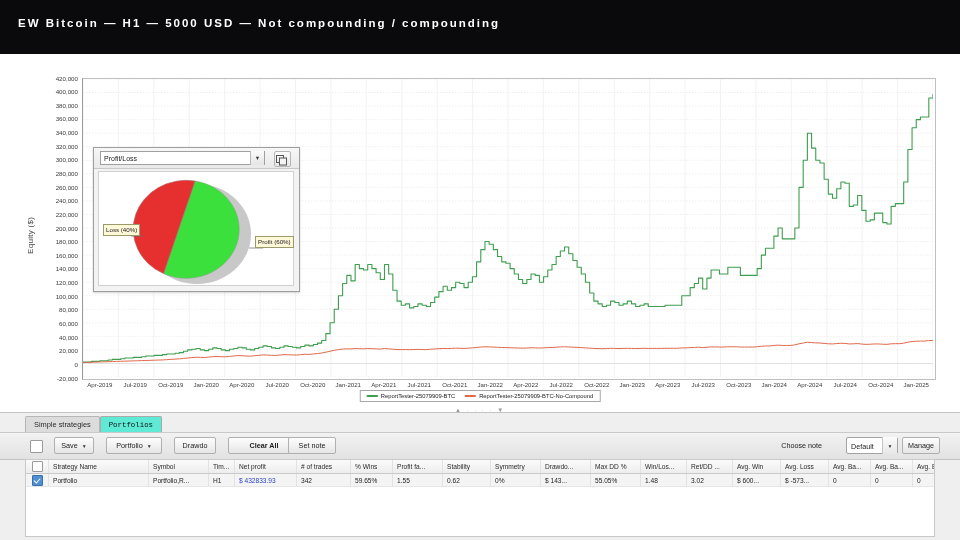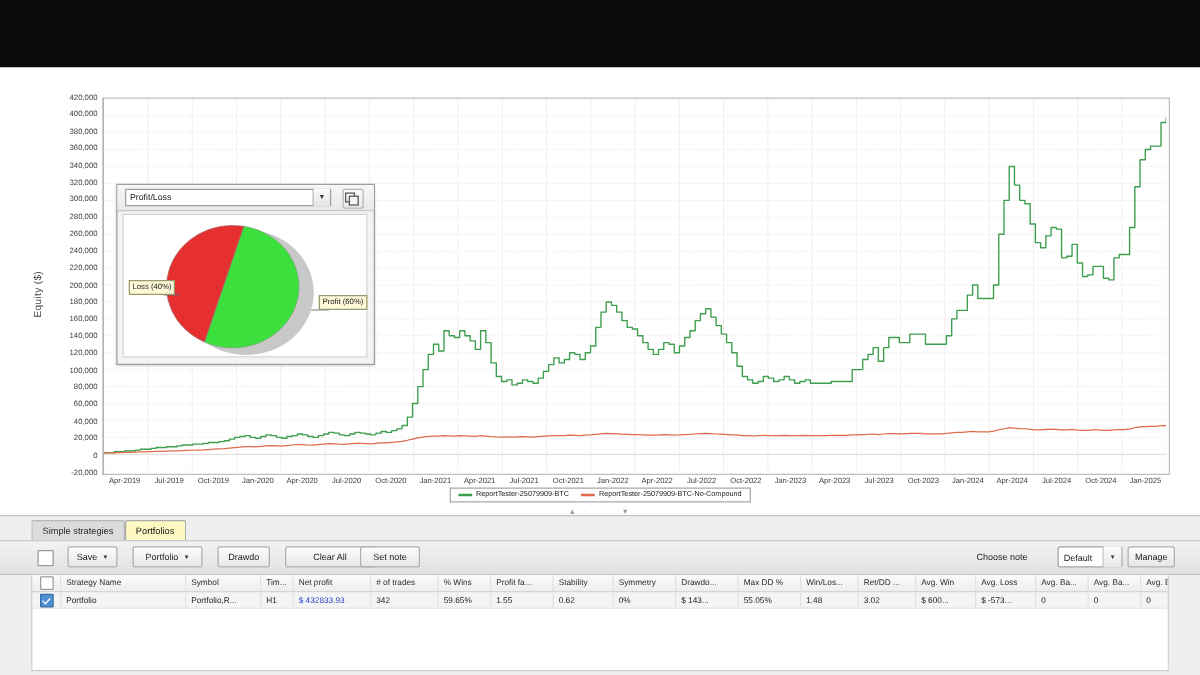--- a/index.html
+++ b/index.html
@@ -120,21 +120,21 @@
     background:#efefef;border-top:1px solid #c4c4c4;
   }
   .tabs{
     position:absolute;left:25px;top:3px;height:16px;display:flex;gap:0;
   }
   .tab{
     font-size:7.4px;color:#2a2a2a;padding:3px 8px 2px 8px;
     background:#dcdcdc;border:1px solid #b6b6b6;border-bottom:none;
     border-radius:2px 2px 0 0;line-height:10px;
   }
-  .tab.active{background:#fef9c3;color:#111;border-color:#aaa;}
+  .tab.active{background:#5eead4;color:#111;border-color:#aaa;font-family:Liberation Mono, monospace;}
   .toolbar{
     position:absolute;left:0;top:19px;width:960px;height:26px;
     background:linear-gradient(#f2f2f2,#e2e2e2);
     border-top:1px solid #c9c9c9;border-bottom:1px solid #c2c2c2;
   }
   .tb-check{
     position:absolute;left:30px;top:7px;width:11px;height:11px;
     background:#fff;border:1px solid #9b9b9b;border-radius:1px;
   }
   .btn{
@@ -197,20 +197,21 @@
   .strip{
     position:absolute;left:0;bottom:0;width:910px;height:48px;background:#fff;
   }
 </style>
 </head>
 <body>
 
 <div id="app">
 
   <div class="header">
+    <div class="header-title">EW Bitcoin — H1 — 5000 USD — Not compounding / compounding</div>
   </div>
 
   <div class="chart-wrap">
 
     <div class="y-axis-title">Equity ($)</div>
 
     <div class="ytick-col" id="yticks">
         <div class="ytick" style="top: 20.5px;">420,000</div>
         <div class="ytick" style="top: 34.1364px;">400,000</div>
         <div class="ytick" style="top: 47.7727px;">380,000</div>
@@ -377,21 +378,21 @@
             <span>Save</span>
             <span class="caret">▼</span>
           </div>
           <div class="btn" style="left: 106px; width: 56px;">
             <span>Portfolio</span>
             <span class="caret">▼</span>
           </div>
           <div class="btn" style="left: 174px; width: 42px;">
             <span>Drawdo</span>
           </div>
-          <div class="btn" style="left: 228px; width: 72px;">
+          <div class="btn" style="left: 228px; width: 72px; font-weight: bold;">
             <span>Clear All</span>
           </div>
           <div class="btn" style="left: 288px; width: 48px;">
             <span>Set note</span>
           </div>
         </div>
 
       <div class="cv-label" style="right:138px;">Choose note</div>
       <div class="cv-select" style="right:62px;">
         <span class="t">Default</span>

